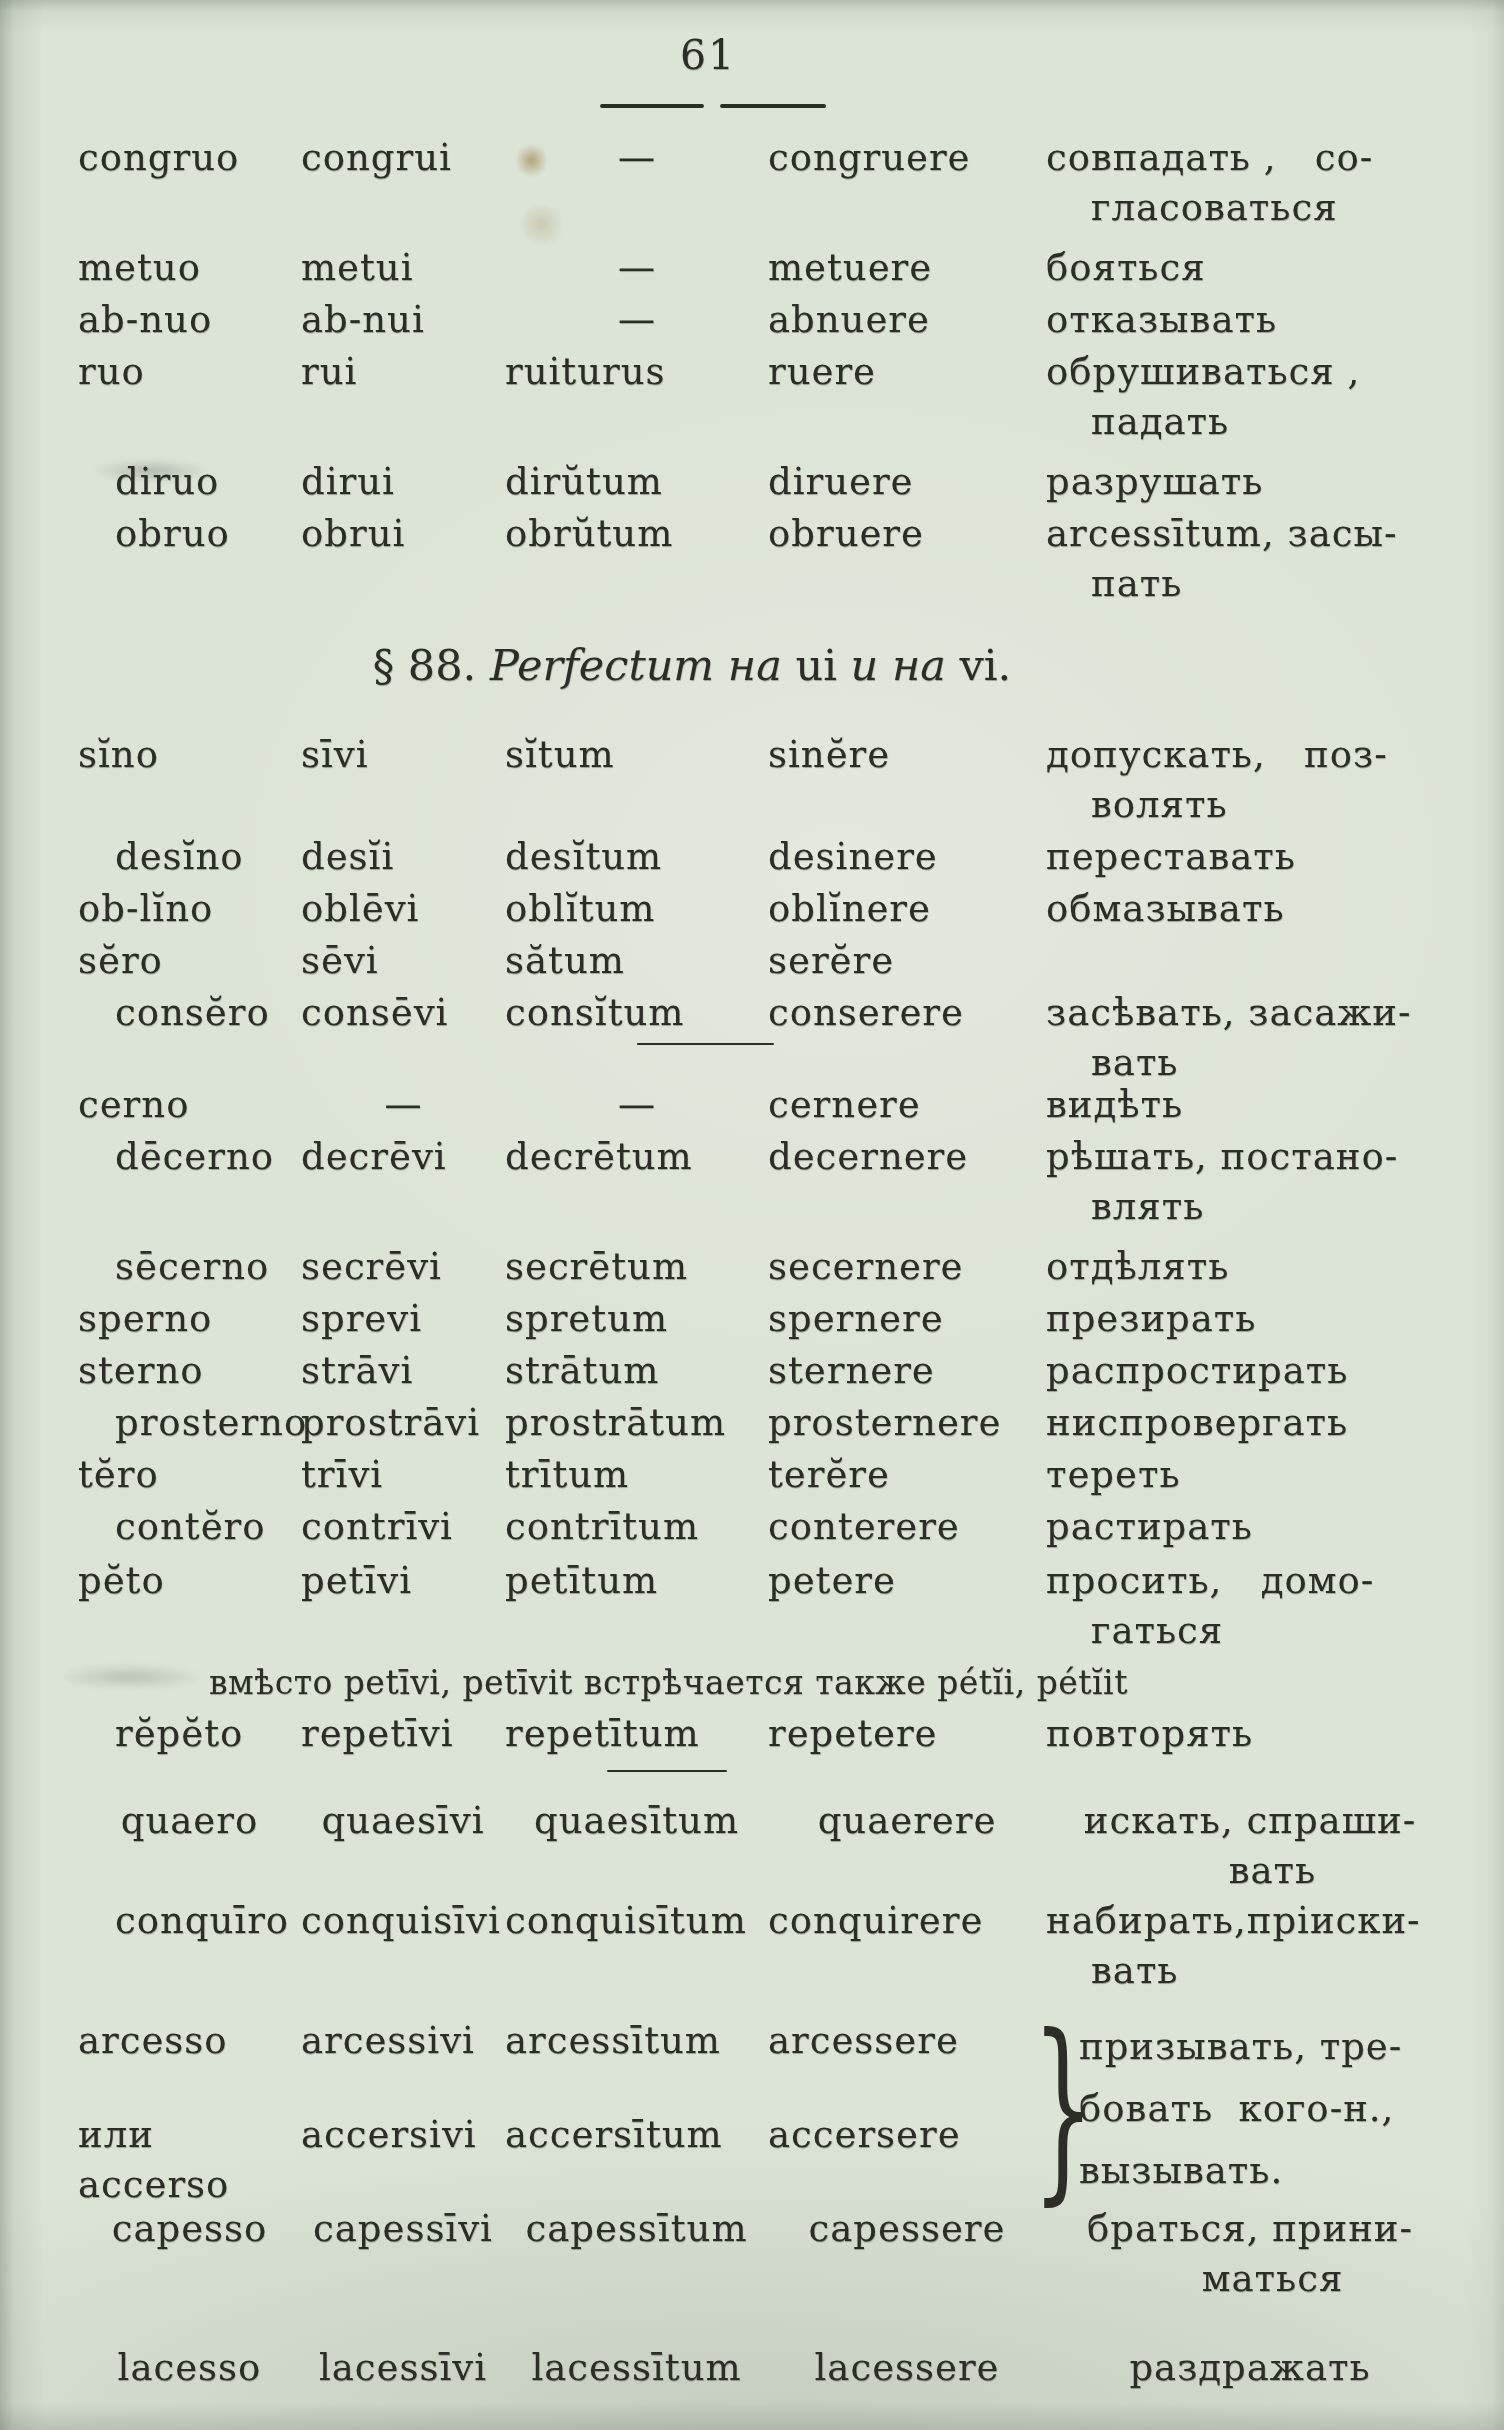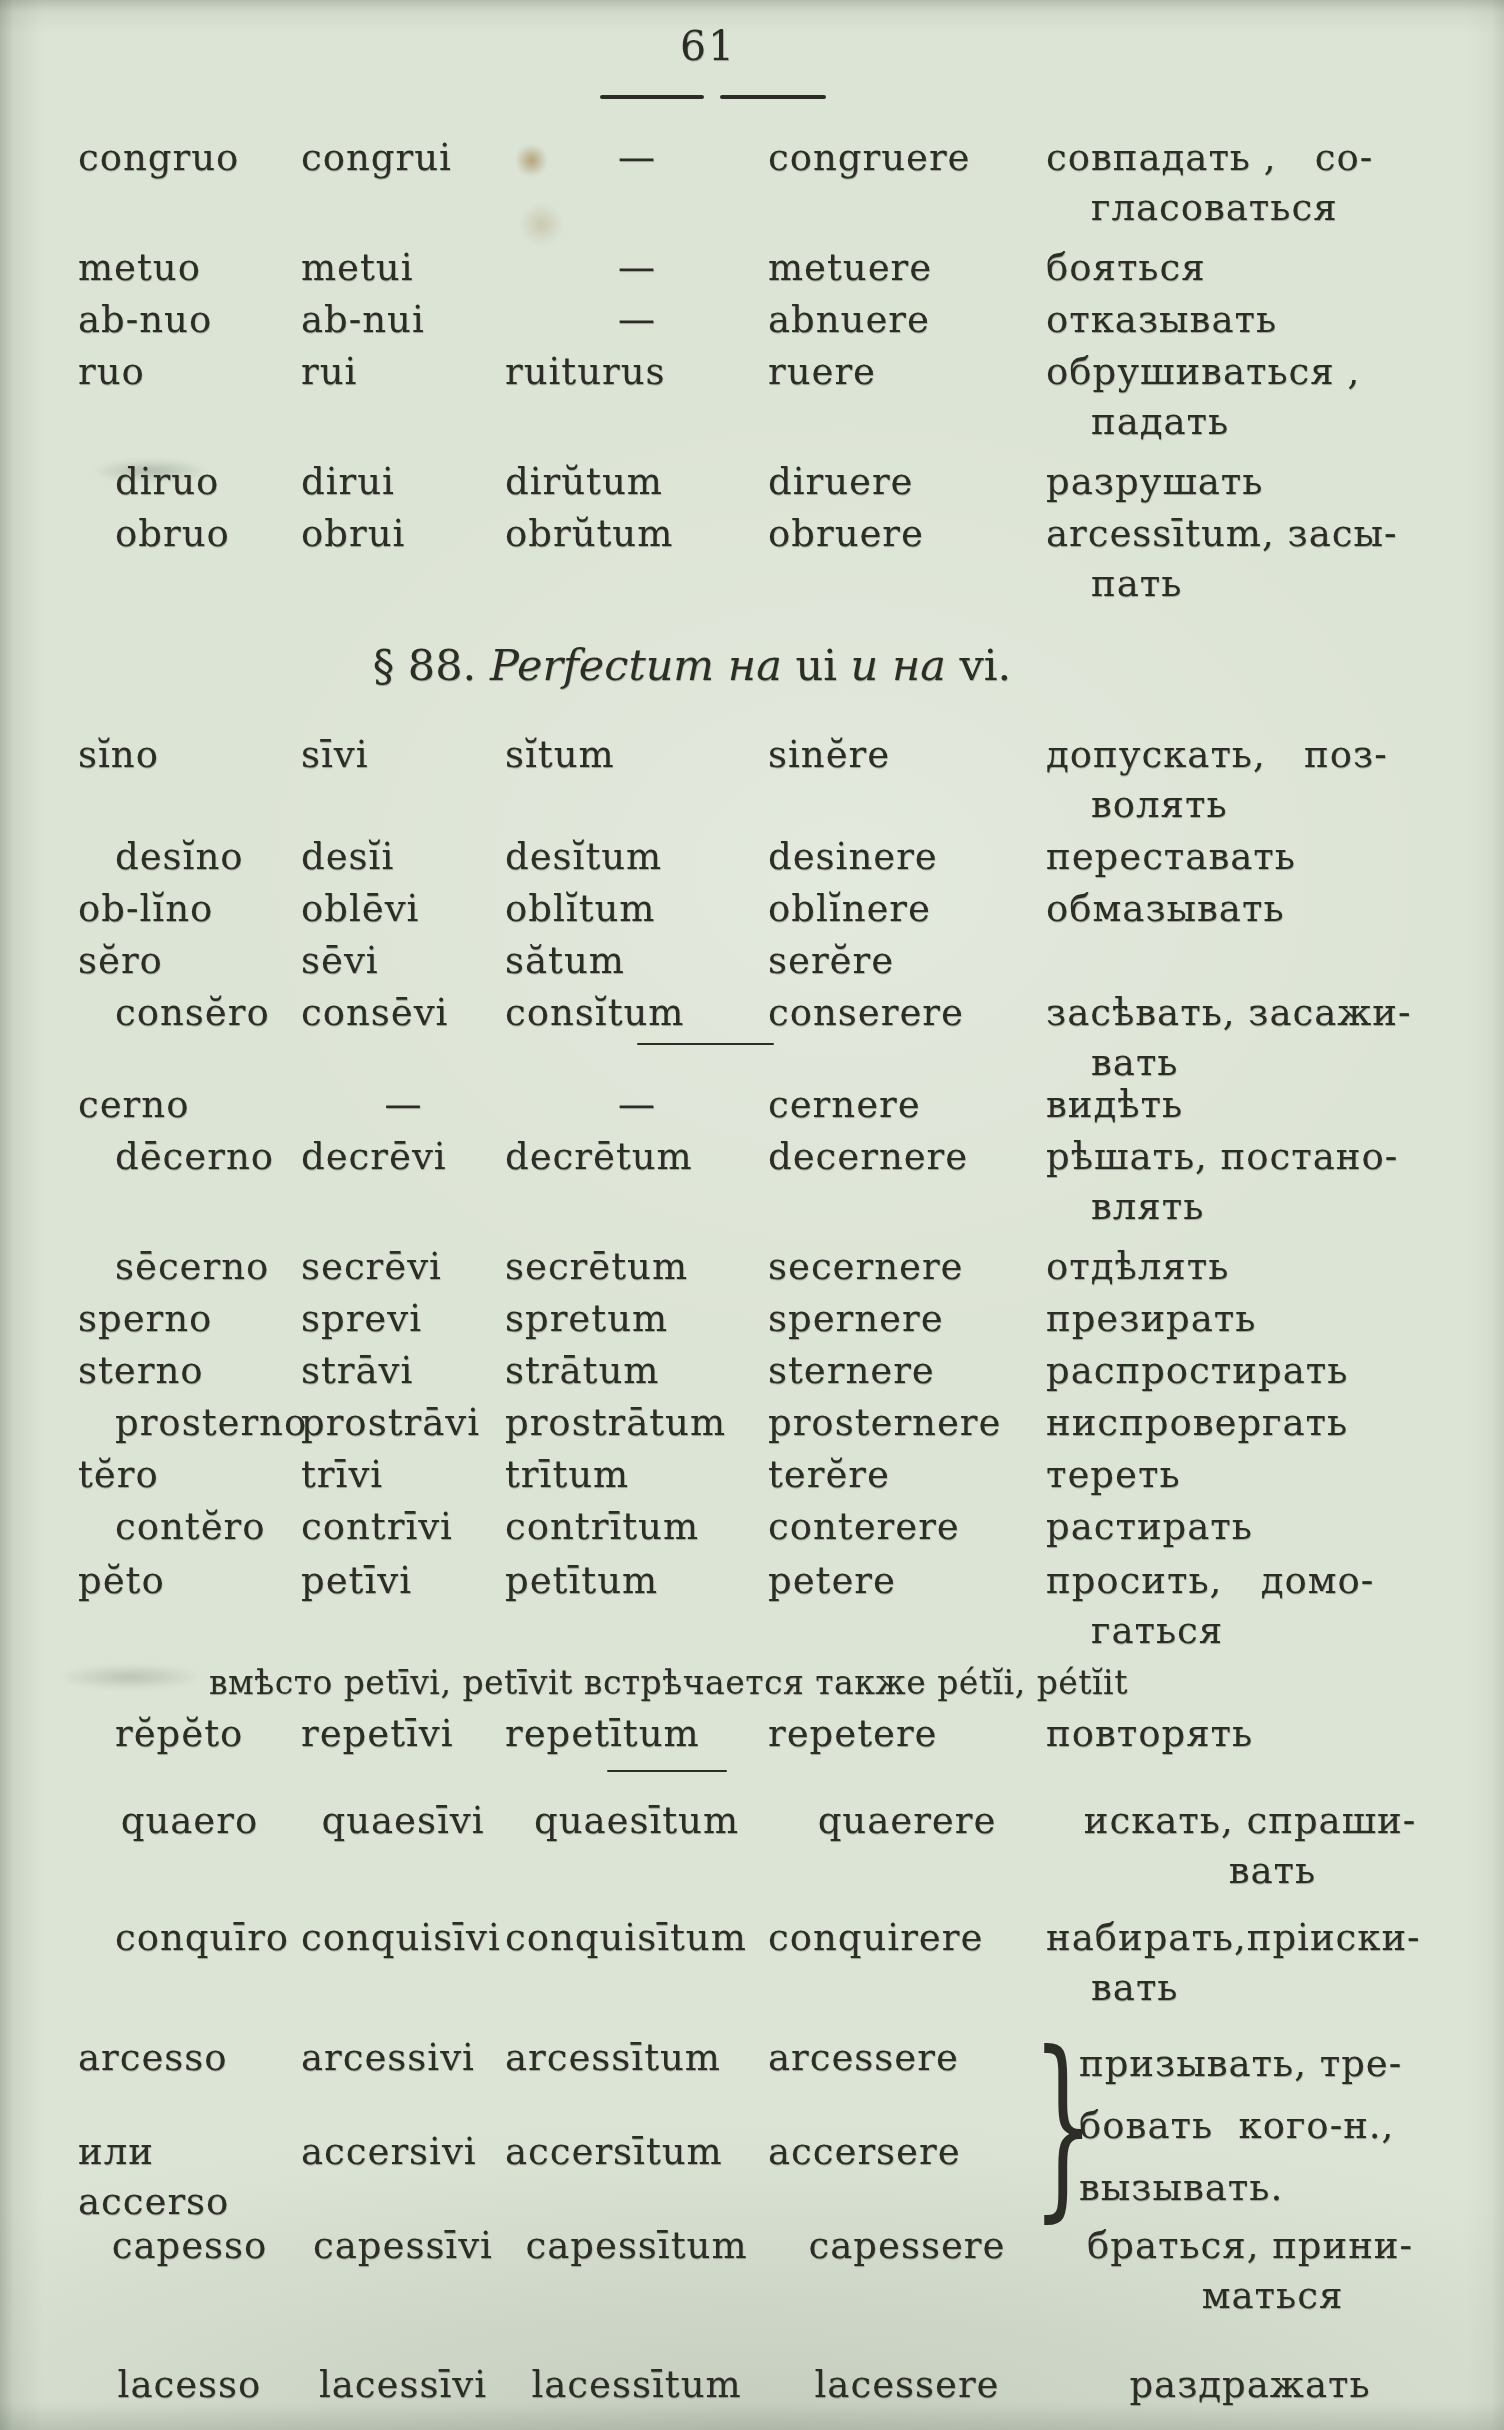--- a/index.html
+++ b/index.html
@@ -24,39 +24,39 @@
   .stain { position:absolute; border-radius:50%; pointer-events:none; }
   .s1 { left:516px; top:143px; width:31px; height:35px;
         background:radial-gradient(circle, rgba(148,110,48,0.55), rgba(148,110,48,0) 70%); filter:blur(1px); }
   .s2 { left:519px; top:204px; width:45px; height:41px;
         background:radial-gradient(circle, rgba(150,125,70,0.26), rgba(0,0,0,0) 70%); filter:blur(2px); }
   .s3 { left:92px; top:459px; width:118px; height:23.5px; border-radius:40%;
         background:radial-gradient(ellipse, rgba(108,120,108,0.38), rgba(0,0,0,0) 70%); filter:blur(2px); }
   .s4 { left:57px; top:1664px; width:147px; height:25.5px; border-radius:40%;
         background:radial-gradient(ellipse, rgba(118,128,112,0.32), rgba(0,0,0,0) 70%); filter:blur(2px); }
 
-  .page-header { position:absolute; top:0; left:0; right:0; height:147px; }
+  .page-header { position:absolute; top:9px; left:0; right:0; height:147px; }
   .page-number { position:absolute; left:680px; top:21.6px; font-size:41px; letter-spacing:2px; }
   .rule { position:absolute; top:95px; height:3.9px; background:#2c2d26; border-radius:2px; }
   .rule-a { left:600px; width:104px; }
   .rule-b { left:720px; width:106px; }
 
   .verb-table { position:absolute; top:131px; left:78px; right:51px; }
 
   .row { display:grid; grid-template-columns:223px 204px 263px 278px 1fr; margin-top:2px; }
   .cell { font-size:37px; line-height:50px; letter-spacing:1px; }
   .row.indent .c1 { padding-left:37px; }
   .dash { text-align:center; letter-spacing:0; }
   .t-line { white-space:pre-wrap; }
   .t-line.cont { padding-left:45px; }
 
   .mt-0 { margin-top:0;text-align:center; }
   .mt-sm { margin-top:3.9px; }
   .mt-md { margin-top:9.8px; }
-  .mt-lg { margin-top:17px; }
+  .mt-lg { margin-top:0; }
   .mt-xl { margin-top:19.6px; }
   .mt-xxl { margin-top:39px;text-align:center; }
 
   .section-heading { font-size:43px; line-height:59px; margin:27.4px 0 35px 0;
         text-align:center; transform:translateX(-74px); white-space:pre-wrap; }
   .section-heading .it { font-style:italic; }
 
   .note { font-size:33px; line-height:49px; margin-top:2px; padding-left:131px;
         white-space:pre-wrap; letter-spacing:0.5px; }
 

